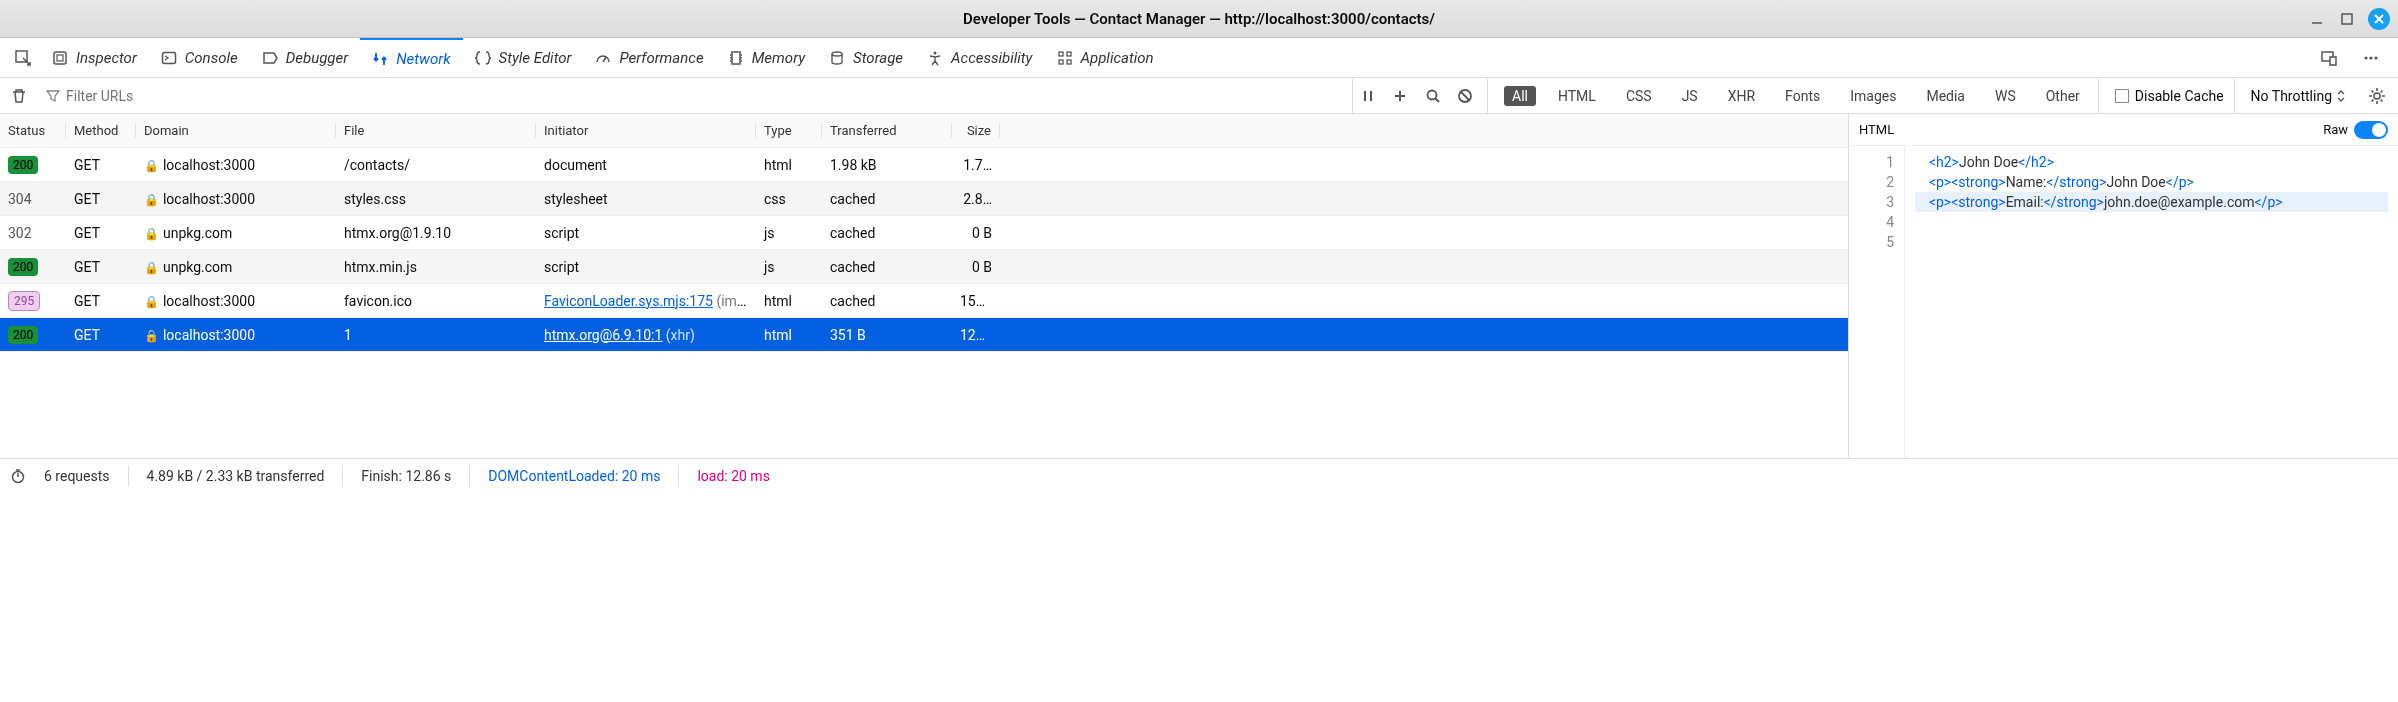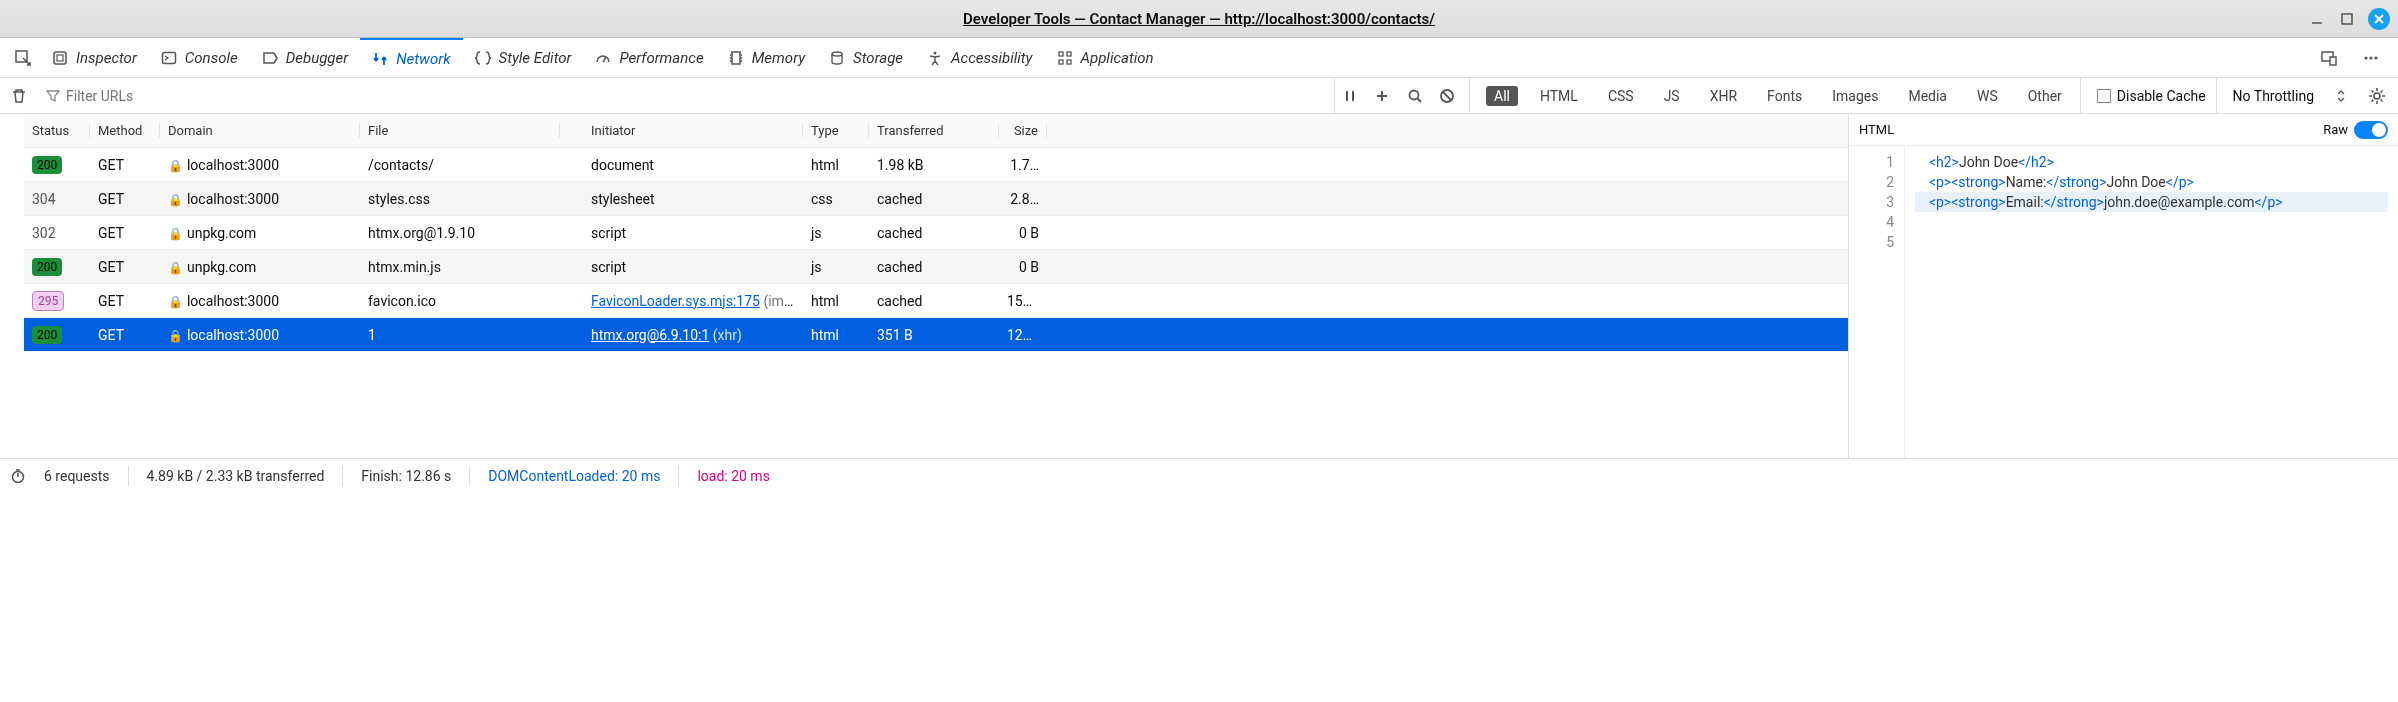--- a/index.html
+++ b/index.html
@@ -1,20 +1,20 @@
 <!DOCTYPE html>
 <html><head>
 <meta charset="utf-8">
 <style>
 * { box-sizing: border-box; margin: 0; padding: 0; font-family: -apple-system, BlinkMacSystemFont, "Segoe UI", Roboto, sans-serif; }
 body { font-size: 14px; color: #0c0c0d; background: #fff; }
 
 
 .titlebar { height: 38px; background: linear-gradient(#e8e8e8, #ddd); display: flex; align-items: center; justify-content: center; position: relative; border-bottom: 1px solid #c0c0c0; }
-.titlebar-text { font-weight: 600; font-size: 15px; text-decoration: underline; }
+.titlebar-text { font-weight: 600; font-size: 15px; }
 .titlebar-buttons { position: absolute; right: 8px; display: flex; gap: 12px; align-items: center; }
 .win-btn { width: 18px; height: 18px; display: inline-flex; align-items: center; justify-content: center; }
 .win-close { width: 22px; height: 22px; border-radius: 50%; background: #17a2f0; color: #fff; font-size: 14px; }
 
 
 .main-toolbar { height: 40px; display: flex; align-items: stretch; border-bottom: 1px solid #ddd; padding: 0 6px; }
 .tool-icon-btn { width: 34px; display: flex; align-items: center; justify-content: center; color: #5b5b5b; }
 .tab { display: flex; align-items: center; gap: 8px; padding: 0 12px; font-size: 15px; color: #333; cursor: pointer; font-style: italic; }
 .tab.active { color: #0060df; border-top: 2px solid #0a84ff; border-bottom: none; }
 .tab .tab-icon { width: 16px; height: 16px; display: inline-flex; }
@@ -27,37 +27,37 @@
 .trash-icon { width: 26px; display: flex; justify-content: center; color: #666; }
 .filter-input-wrap { display: flex; align-items: center; gap: 6px; color: #888; padding: 2px 6px; font-size: 14px; min-width: 200px; }
 .filter-input-wrap input { border: none; outline: none; font-size: 14px; color: #ec4899; background: transparent; width: 140px; }
 .filter-mid { display: flex; align-items: center; gap: 10px; padding: 0 8px; border-left: 1px solid #ddd; border-right: 1px solid #ddd; height: 100%; }
 .filter-mid .fi { width: 22px; color: #555; text-align: center; }
 .filter-types { display: flex; align-items: center; gap: 14px; padding: 0 10px; border-right: 1px solid #ddd; height: 100%; }
 .filter-type { font-size: 14px; color: #444; padding: 2px 8px; border-radius: 3px; cursor: pointer; }
 .filter-type.active { background: #555; color: #fff; }
 .disable-cache { display: flex; align-items: center; gap: 6px; padding: 0 10px; border-right: 1px solid #ddd; height: 100%; font-size: 14px; }
 .disable-cache .checkbox { width: 14px; height: 14px; border: 1.5px solid #888; }
-.throttling { padding: 0 10px; display: flex; align-items: center; gap: 22px; font-size: 14px; }
+.throttling { padding: 0 10px; display: flex; align-items: center; gap: 4px; font-size: 14px; }
 .gear-icon-right { width: 30px; display: flex; align-items: center; justify-content: center; color: #555; }
 
 
 .content { display: flex; height: 344px; }
-.left-pane { flex: 1; display: flex; flex-direction: column; min-width: 0; padding-left: 24px; }
+.left-pane { flex: 1; display: flex; flex-direction: column; min-width: 0; }
 .right-pane { width: 550px; border-left: 1px solid #ddd; display: flex; flex-direction: column; }
 
 
 .table-head, .row { display: flex; align-items: center; height: 34px; border-bottom: 1px solid #eee; }
 .table-head { background: #f9f9fa; font-size: 13px; color: #333; }
 .table-head .col, .row .col { padding: 0 8px; overflow: hidden; text-overflow: ellipsis; white-space: nowrap; }
 .col-status { width: 66px; }
 .col-method { width: 70px; }
 .col-domain { width: 200px; }
 .col-file { width: 200px; }
-.col-initiator { width: 220px; margin-left: 23px; }
+.col-initiator { width: 220px; }
 .col-type { width: 66px; }
 .col-transferred { width: 130px; }
 .col-size { width: 48px; text-align: right; }
 .table-head .col { border-right: 1px solid #e4e4e4; }
 .row { font-size: 14px; }
 .row.even { background: #f5f5f6; }
 .row.selected { background: #0060df; color: #fff; }
 .row.selected .link { color: #fff; }
 .status-badge { display: inline-block; padding: 0 5px; border-radius: 4px; font-size: 12px; line-height: 18px; }
 .status-200 { background: #1a8f3a; color: #000000; }

